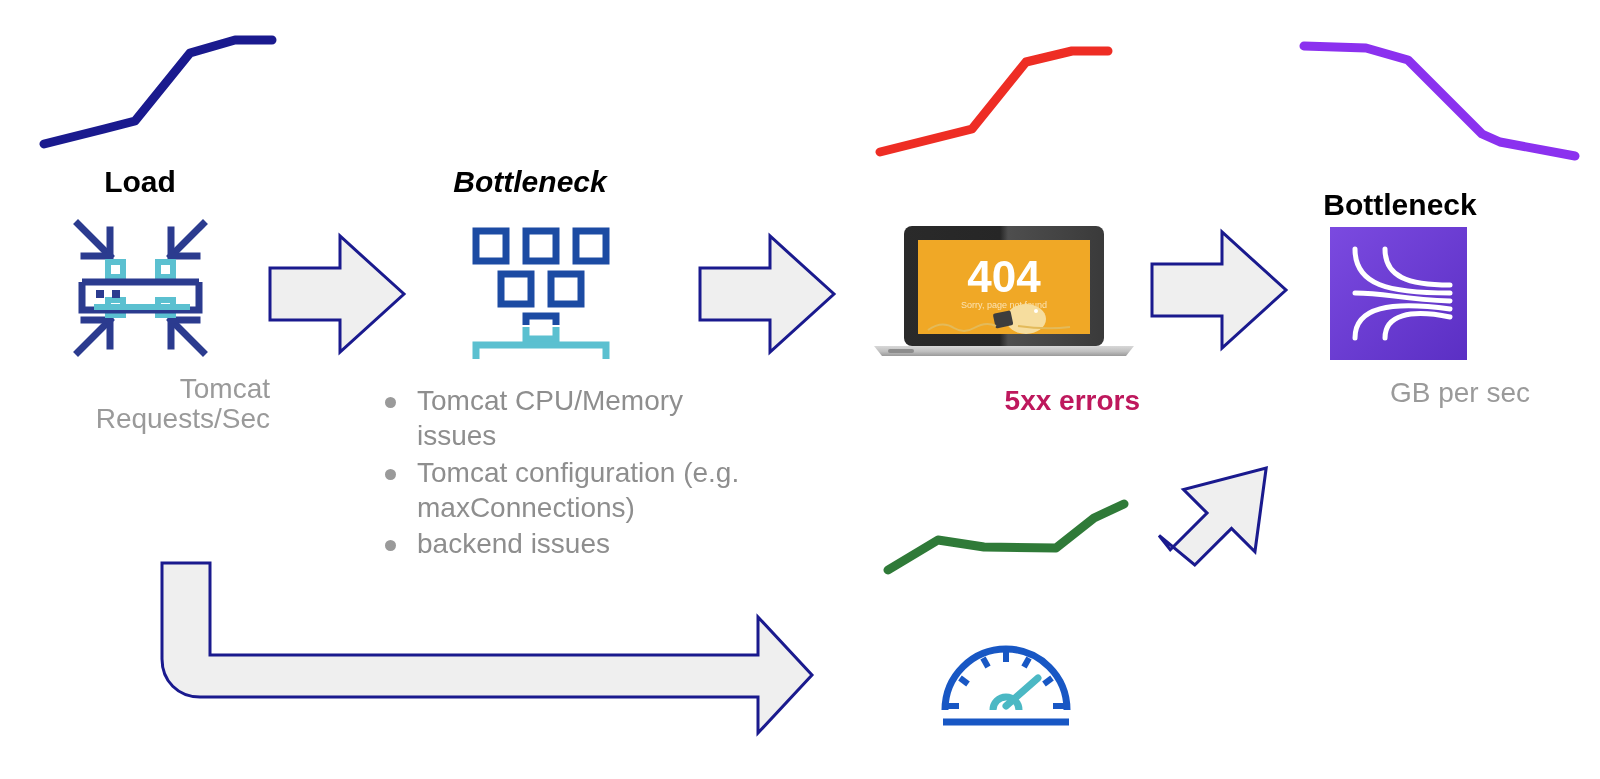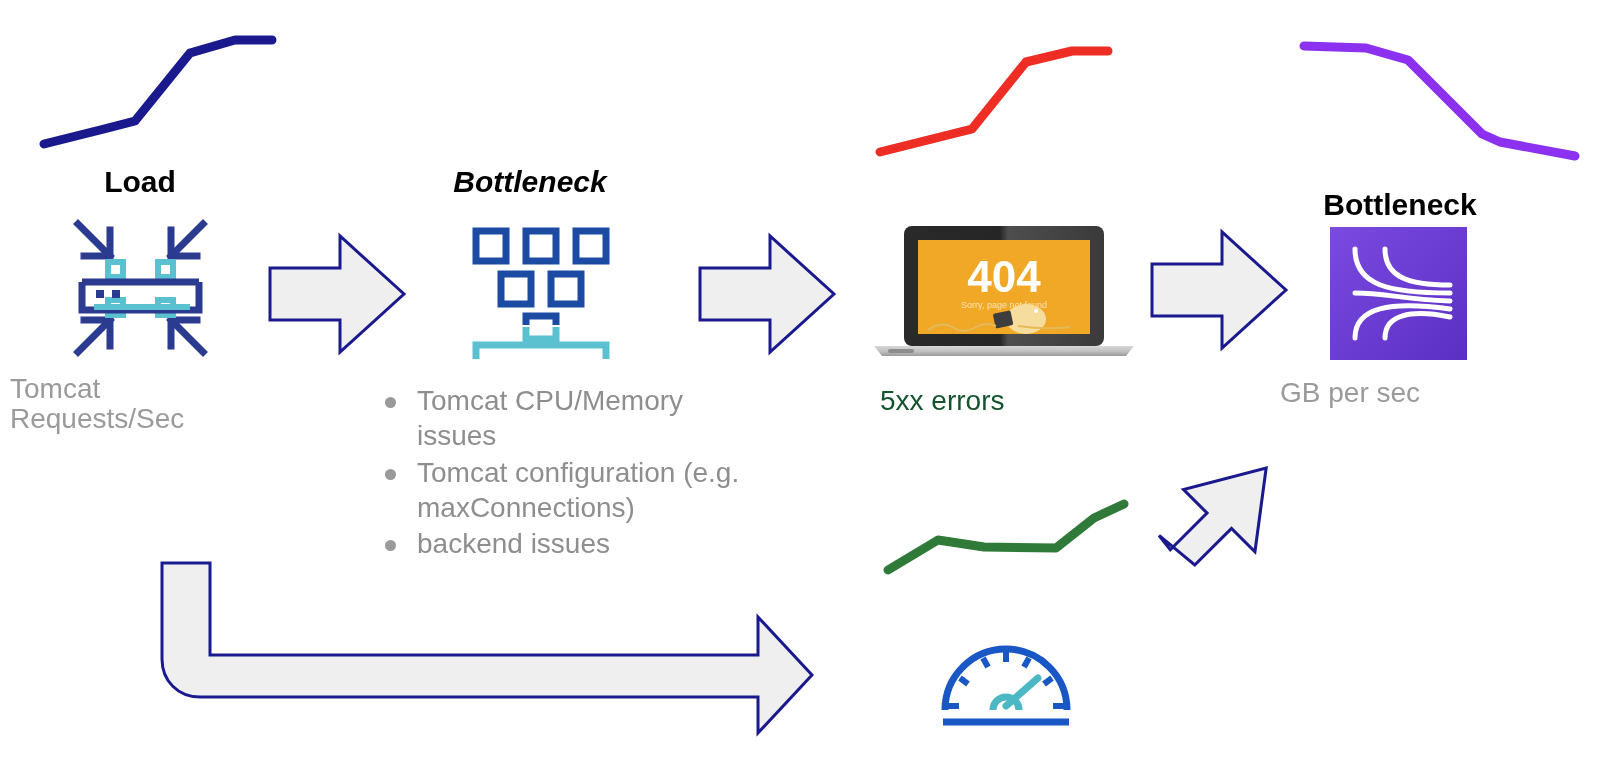--- a/index.html
+++ b/index.html
@@ -28,24 +28,24 @@
     color: #000000;
     text-align: center;
     white-space: nowrap;
   }
   .stage-title.red { color: #ff0000; }
 
   .stage-caption {
     font-size: 28px;
     line-height: 1.06;
     color: #9a9a9a;
-    text-align: left;
+    text-align: right;
     white-space: pre-line;
   }
-  .stage-caption.red { color: #14532d; }
+  .stage-caption.red { color: #be185d; font-weight: bold; }
 
   
   .bullets {
     list-style: none;
     margin: 0;
     padding: 0;
     color: #8e8e8e;
     font-size: 28px;
     line-height: 1.26;
     width: 390px;

